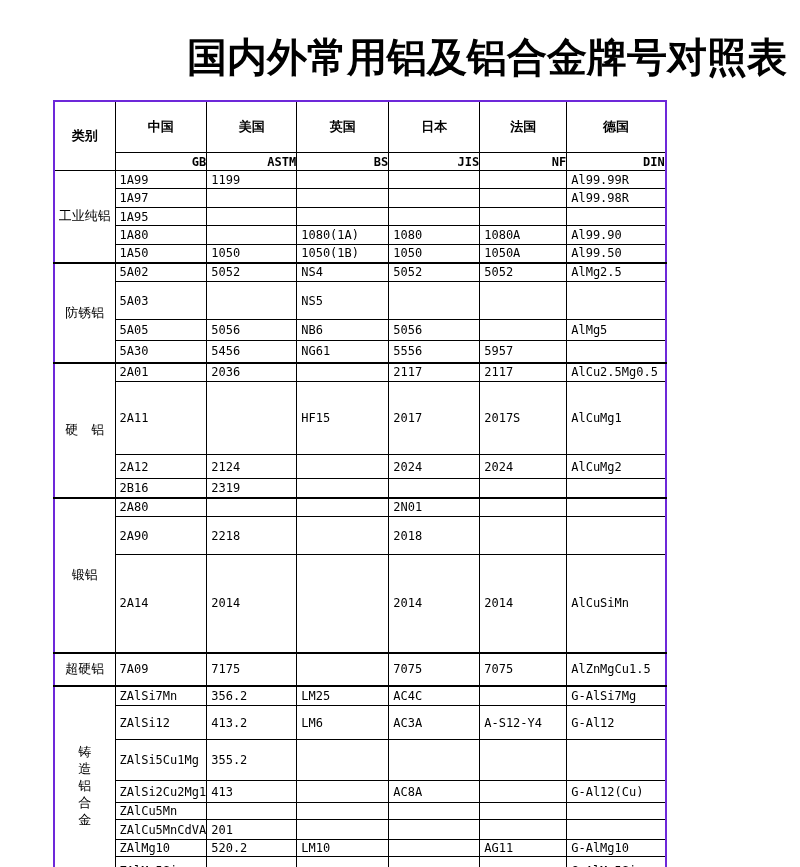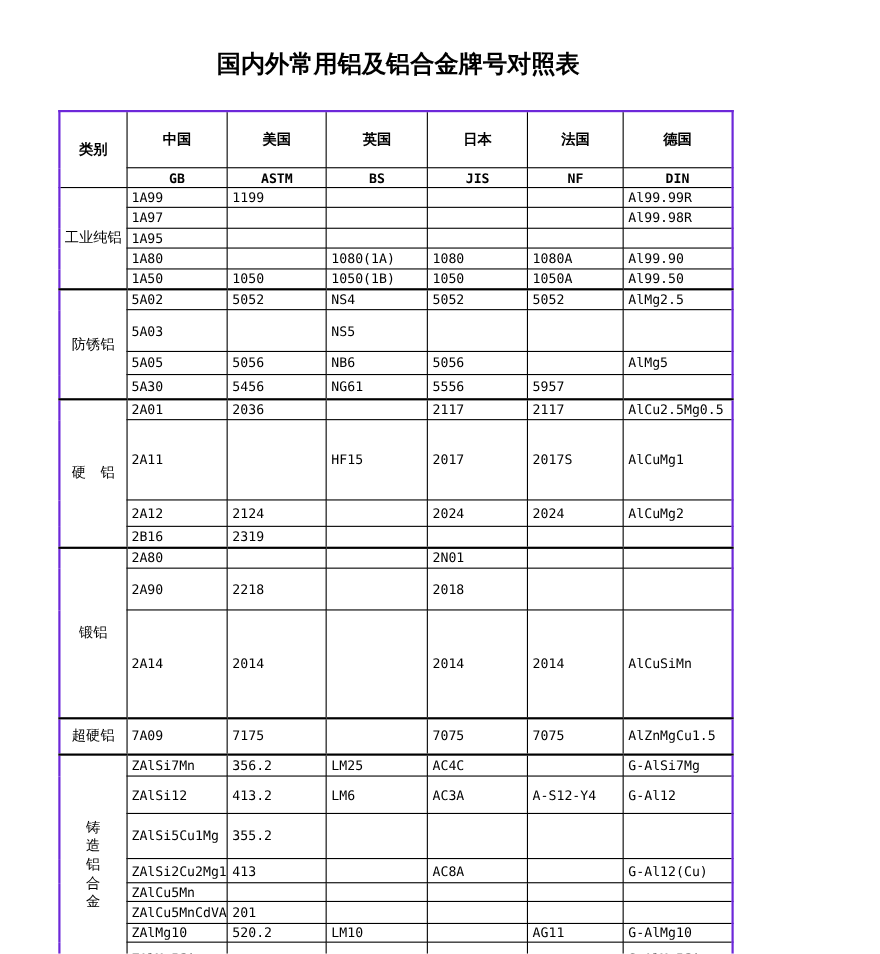--- a/index.html
+++ b/index.html
@@ -1,25 +1,25 @@
 <!DOCTYPE html>
 <html><head>
 <meta charset="utf-8">
 <style>
   html,body{margin:0;padding:0;background:#fff;}
   .page{position:relative;width:800px;height:867px;background:#ffffff;overflow:hidden;
         font-family:"Liberation Serif","DejaVu Serif",serif;color:#000;}
-  .title{position:absolute;left:197px;top:41px;margin:0;font-size:22px;line-height:34px;
+  .title{position:absolute;left:187px;top:41px;margin:0;font-size:40px;line-height:34px;
          font-weight:bold;white-space:nowrap;letter-spacing:0;}
   table.cmp{position:absolute;left:53px;top:100px;border-collapse:collapse;table-layout:fixed;
             border:2px solid #6d28d9;background:#fff;}
   table.cmp th,table.cmp td{border:1px solid #000;margin:0;overflow:visible;}
   th.cat-hdr{font-size:13px;font-weight:bold;text-align:center;padding:0;border-bottom:2px solid #000;}
   th.country{font-size:13px;font-weight:bold;text-align:center;padding:16px;}
-  th.std{font-family:"DejaVu Sans Mono",monospace;font-size:12px;font-weight:bold;text-align:center;
+  th.std{font-family:"DejaVu Sans Mono",monospace;font-size:12px;font-weight:bold;text-align:right;
          padding:0;border-bottom:2px solid #000;}
   td.latin{font-family:"DejaVu Sans Mono",monospace;font-size:12px;text-align:left;
            padding:0 0 0 4px;vertical-align:middle;white-space:nowrap;}
   td.cat{font-size:13px;text-align:center;vertical-align:middle;padding:0;}
   tr.section-end td{border-bottom:2px solid #000;}
   td.cat.span-end{border-bottom:2px solid #000;}
   .vlabel{display:inline-block;width:14px;word-break:break-all;line-height:17px;
           font-size:13px;text-align:center;}
 </style>
 </head>

